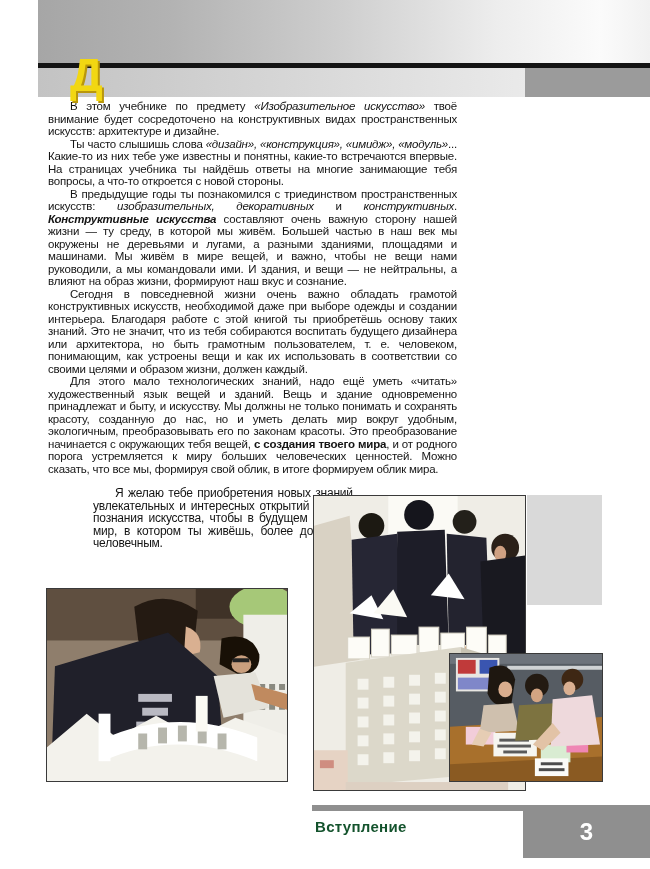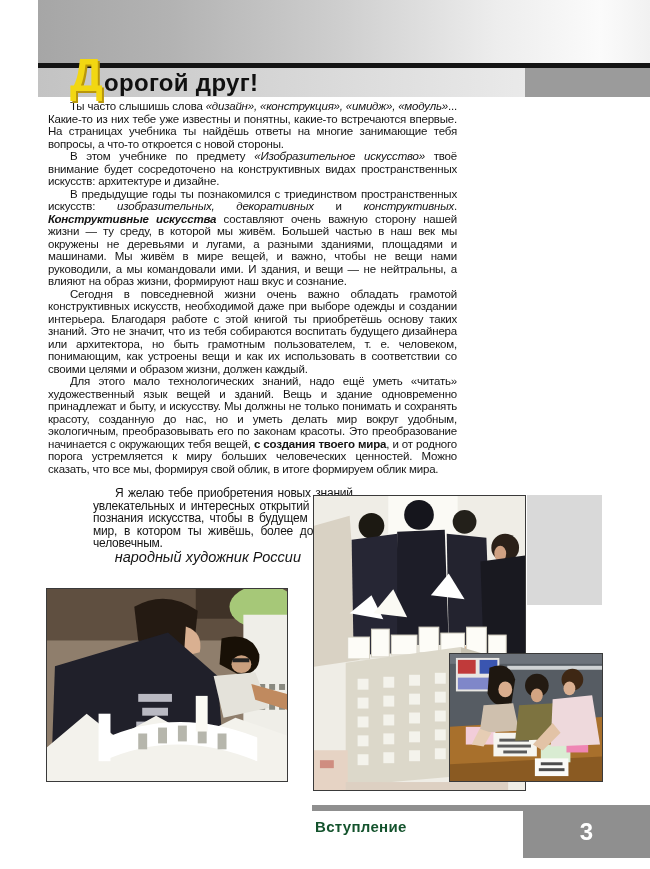--- a/index.html
+++ b/index.html
@@ -54,36 +54,34 @@
 </head>
 <body>
 
 <div id="page">
 
   <div class="top-band"></div>
   <div class="black-rule"></div>
   <div class="header-strip"></div>
   <div class="header-gray-block"></div>
   <div class="drop-cap">Д</div>
-  <div class="page-title">орогой друг!</div>
 
   <div class="text-col">
+    <p><span>В этом учебнике по предмету </span><span class="run-i">«Изобразительное искусство»</span><span> твоё внимание будет сосредоточено на конструктивных видах пространственных искусств: архитектуре и дизайне.</span></p>
     <p><span>Ты часто слышишь слова </span><span class="run-i">«дизайн», «конструкция», «имидж», «модуль»</span><span>... Какие-то из них тебе уже известны и понятны, какие-то встречаются впервые. На страницах учебника ты найдёшь ответы на многие занимающие тебя вопросы, а что-то откроется с новой стороны.</span></p>
-    <p><span>В этом учебнике по предмету </span><span class="run-i">«Изобразительное искусство»</span><span> твоё внимание будет сосредоточено на конструктивных видах пространственных искусств: архитектуре и дизайне.</span></p>
     <p><span>В предыдущие годы ты познакомился с триединством пространственных искусств: </span><span class="run-i">изобразительных, декоративных</span><span> и </span><span class="run-i">конструктивных</span><span>. </span><span class="run-b">Конструктивные искусства</span><span> составляют очень важную сторону нашей жизни — ту среду, в которой мы живём. Большей частью в наш век мы окружены не деревьями и лугами, а разными зданиями, площадями и машинами. Мы живём в мире вещей, и важно, чтобы не вещи нами руководили, а мы командовали ими. И здания, и вещи — не нейтральны, а влияют на образ жизни, формируют наш вкус и сознание.</span></p>
     <p><span>Сегодня в повседневной жизни очень важно обладать грамотой конструктивных искусств, необходимой даже при выборе одежды и создании интерьера. Благодаря работе с этой книгой ты приобретёшь основу таких знаний. Это не значит, что из тебя собираются воспитать будущего дизайнера или архитектора, но быть грамотным пользователем, т. е. человеком, понимающим, как устроены вещи и как их использовать в соответствии со своими целями и образом жизни, должен каждый.</span></p>
     <p><span>Для этого мало технологических знаний, надо ещё уметь «читать» художественный язык вещей и зданий. Вещь и здание одновременно принадлежат и быту, и искусству. Мы должны не только понимать и сохранять красоту, созданную до нас, но и уметь делать мир вокруг удобным, экологичным, преобразовывать его по законам красоты. Это преобразование начинается с окружающих тебя вещей, </span><span class="run-bi">с создания твоего мира</span><span>, и от родного порога устремляется к миру больших человеческих ценностей. Можно сказать, что все мы, формируя свой облик, в итоге формируем облик мира.</span></p>
   </div>
 
   <div class="text-col-narrow">
     <p><span>Я желаю тебе приобретения новых знаний, увлекательных и интересных открытий на пути познания искусства, чтобы в будущем сделать мир, в котором ты живёшь, более добрым и человечным.</span></p>
   </div>
 
   <div class="signature">
-    <div class="sig-title">народный художник России</div>
   </div>
 
   <div class="gray-rect"></div>
 
   <div id="photo-model" class="photo">
     <svg viewBox="0 0 213 296" preserveAspectRatio="none">
       <rect width="213" height="296" fill="#efede6"></rect>
       <rect x="75" y="0" width="70" height="95" fill="#fbfaf5"></rect>
       <polygon points="0,30 36,20 46,165 0,172" fill="#d9d2c4"></polygon>
       <circle cx="58" cy="30" r="13" fill="#1c1912"></circle>

